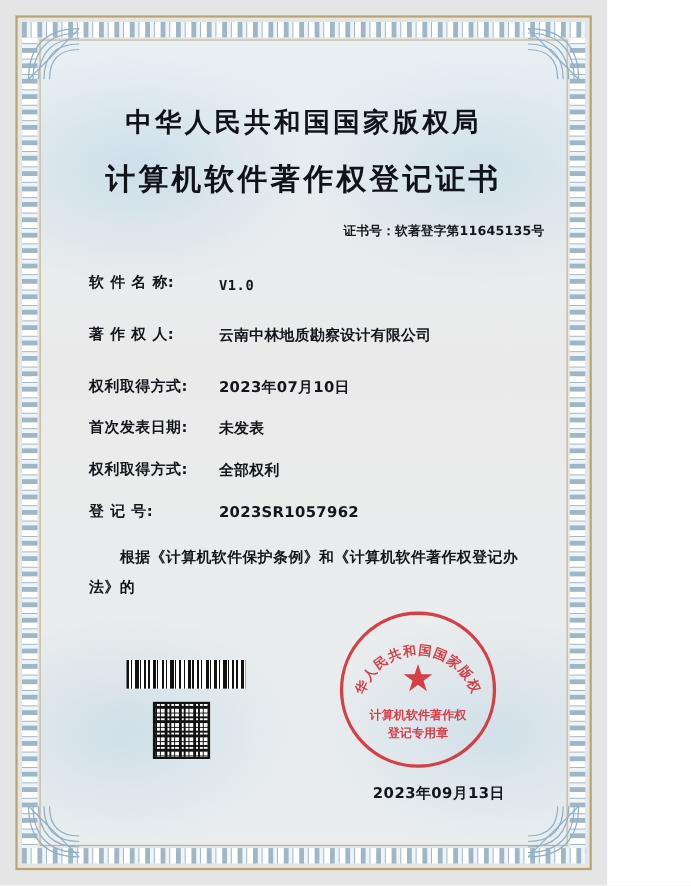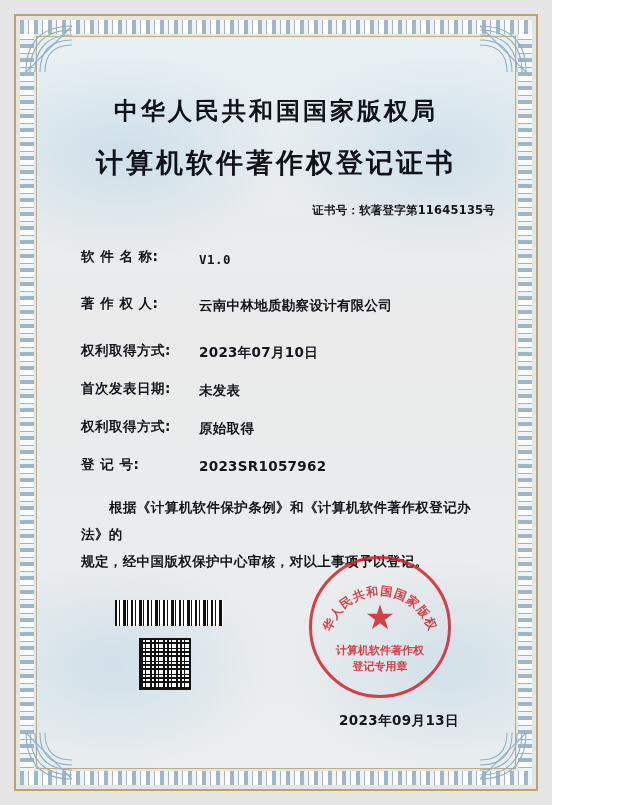--- a/index.html
+++ b/index.html
@@ -349,34 +349,33 @@
         <div class="value">2023年07月10日</div>
       </div>
 
       <div class="row">
         <div class="label">首次发表日期:</div>
         <div class="value">未发表</div>
       </div>
 
       <div class="row">
         <div class="label">权利取得方式:</div>
-        <div class="value">原始取得</div>
+        <div class="value">全部权利</div>
       </div>
 
 
       <div class="row">
         <div class="label">登 记 号:</div>
         <div class="value">2023SR1057962</div>
       </div>
 
     </div>
 
     <div class="statement">
       <span class="indent"></span><span>根据《计算机软件保护条例》和《计算机软件著作权登记办法》的</span><br>
-      <span>规定，经中国版权保护中心审核，对以上事项予以登记。</span>
     </div>
 
     <div class="codes">
       <div class="barcode"></div>
       <div class="qr"></div>
     </div>
 
     <div class="seal">
       <svg class="arc" viewBox="0 0 136 136">
         <defs>

